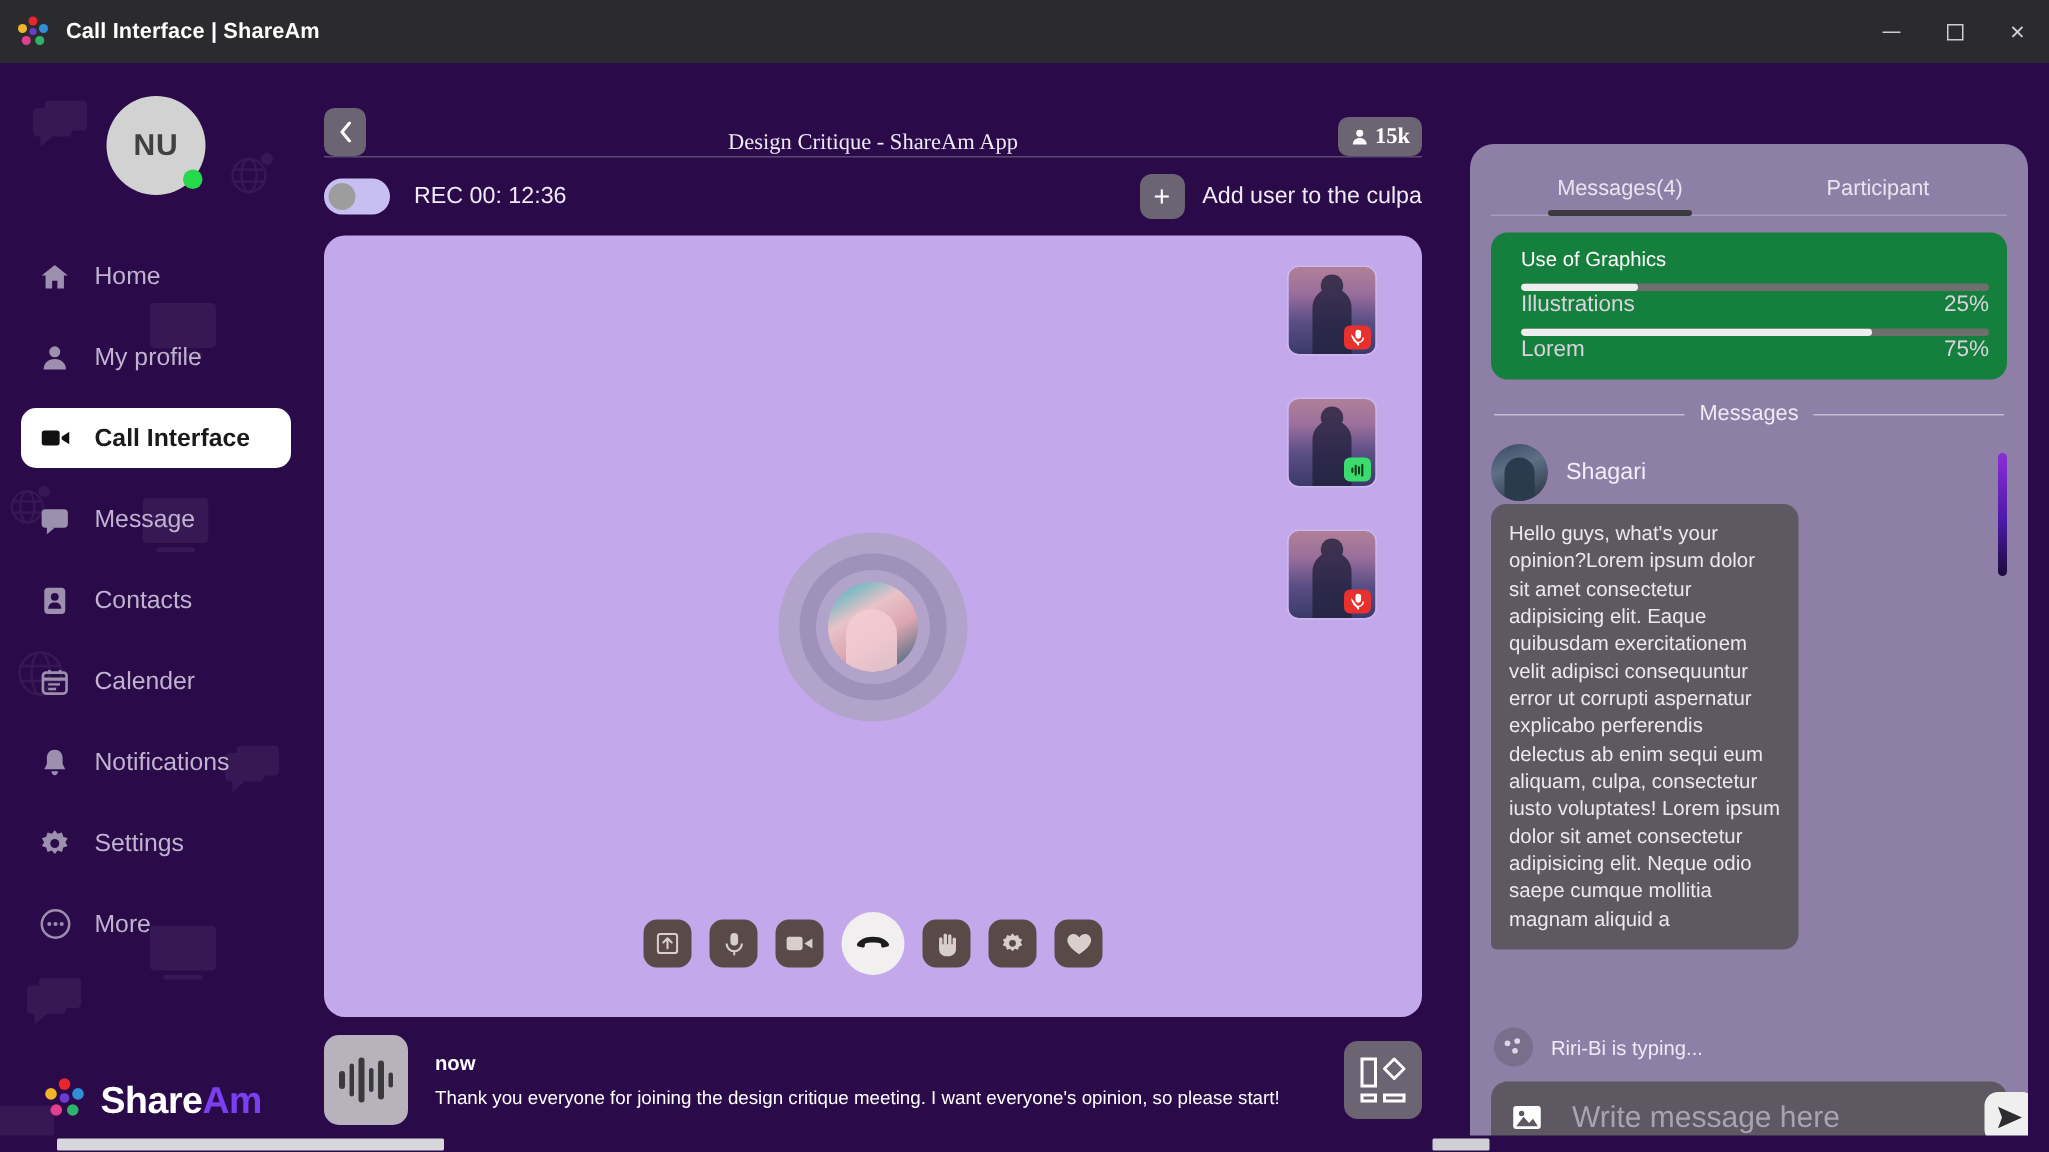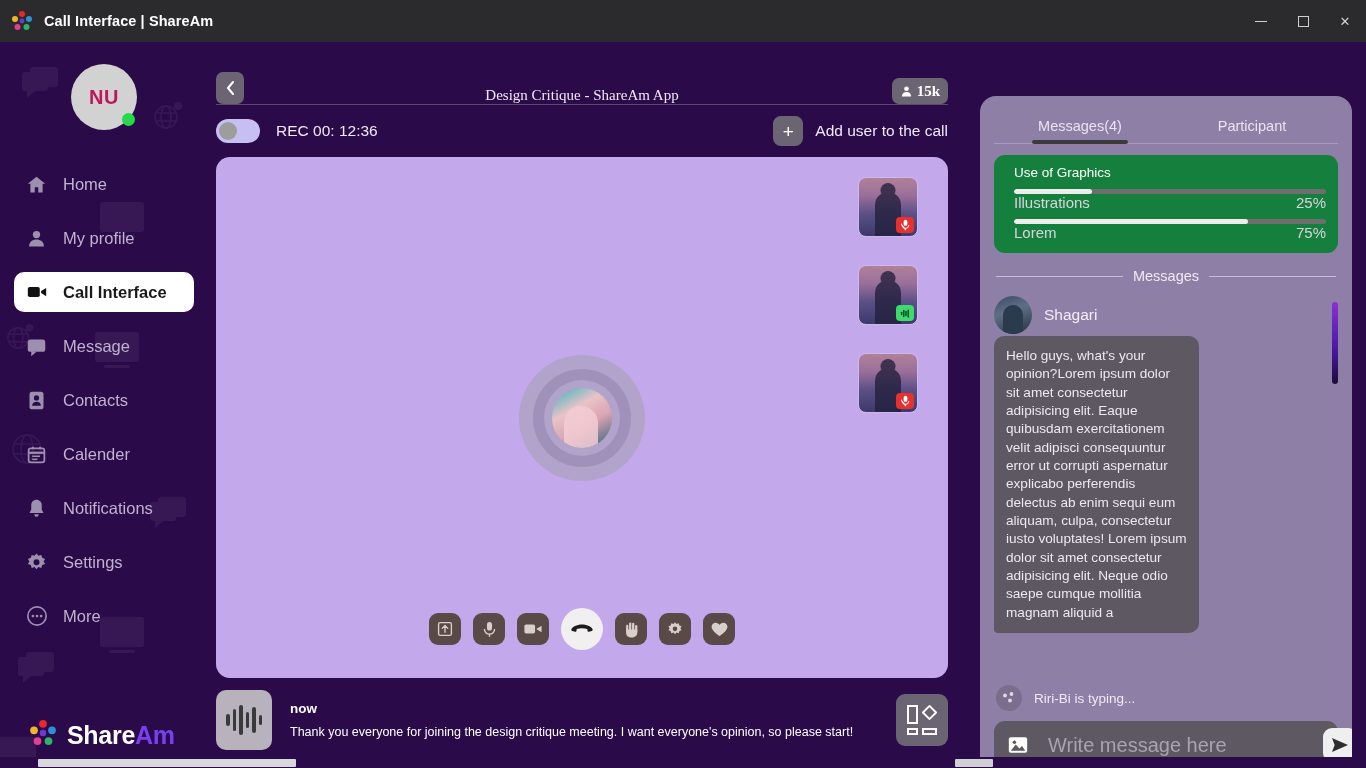--- a/index.html
+++ b/index.html
@@ -38,21 +38,21 @@
     background: #2b0a4a;
     position: relative; overflow: hidden;
     padding-top: 10px;
   }
   .bg-deco { position: absolute; opacity: .055; color: #ffffff; pointer-events: none; }
   #avatar-wrap { display: flex; justify-content: center; margin-top: 12px; position: relative; z-index: 2; }
   #avatar {
     width: 66px; height: 66px; border-radius: 50%;
     background: #d2d2d2;
     display: flex; align-items: center; justify-content: center;
-    color: #be185d; font-size: 20px; font-weight: bold; letter-spacing: .5px;
+    color: #404040; font-size: 20px; font-weight: bold; letter-spacing: .5px;
     position: relative;
   }
   #avatar-status {
     position: absolute; right: 2px; bottom: 4px;
     width: 13px; height: 13px; border-radius: 50%;
     background: #25d94a;
   }
   #nav { margin-top: 34px; position: relative; z-index: 2; }
   .nav-item {
     display: flex; align-items: center;
@@ -506,21 +506,21 @@
     </div>
     <div id="head-divider"></div>
 
     <div id="rec-row">
       <div id="rec-toggle">
           <span id="rec-knob"></span>
         </div>
       <div id="rec-label">REC 00: 12:36</div>
       <div id="add-user">
         <div id="add-user-btn">+</div>
-        <div id="add-user-label">Add user to the call</div>
+        <div id="add-user-label">Add user to the culpa</div>
       </div>
     </div>
 
     <div id="stage">
 
       <div id="thumbs">
         <div class="thumb">
           <span class="silho"></span>
           <span class="thumb-badge muted">
             <svg width="9" height="12" viewBox="0 0 12 16" fill="#ffffff">

